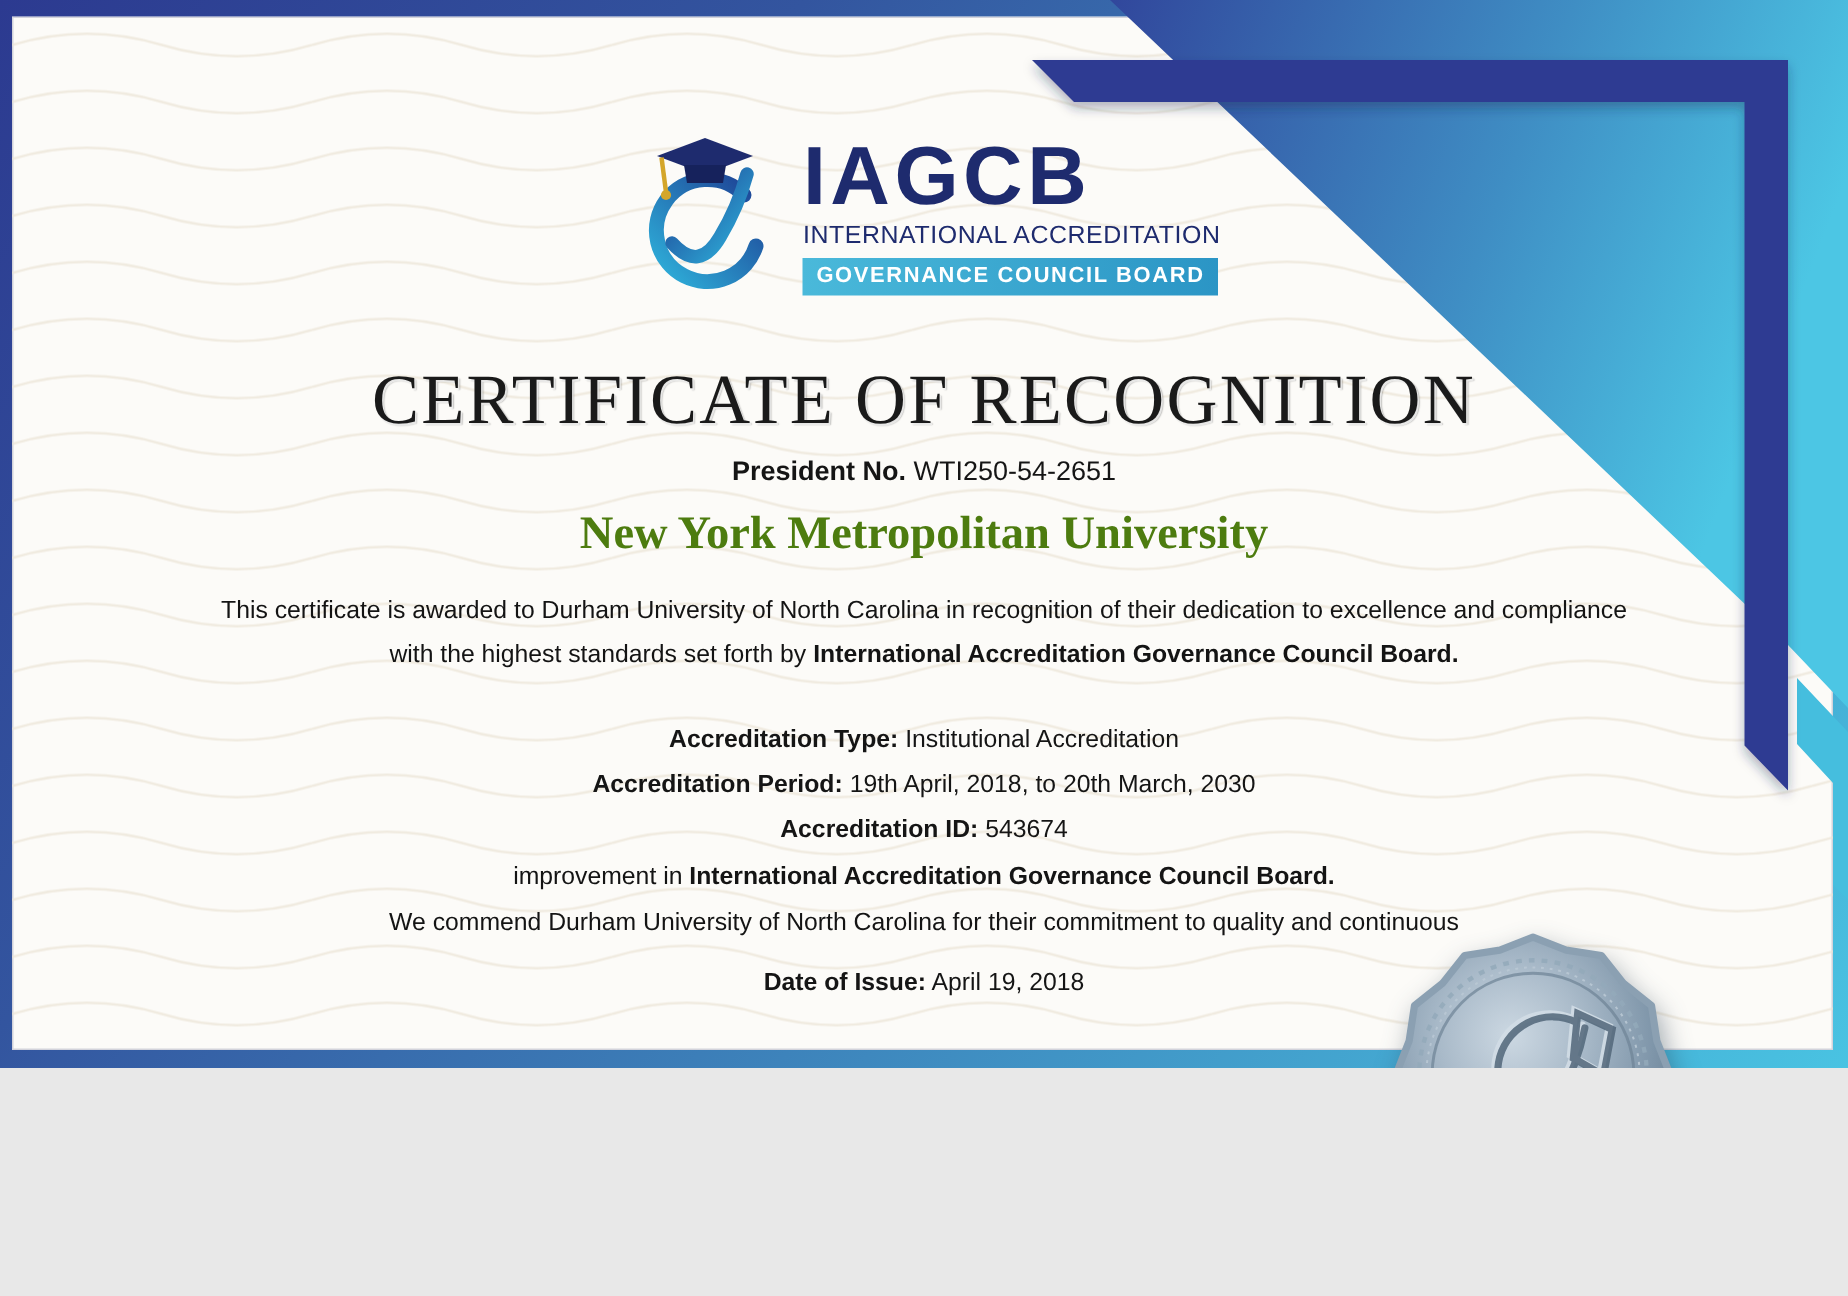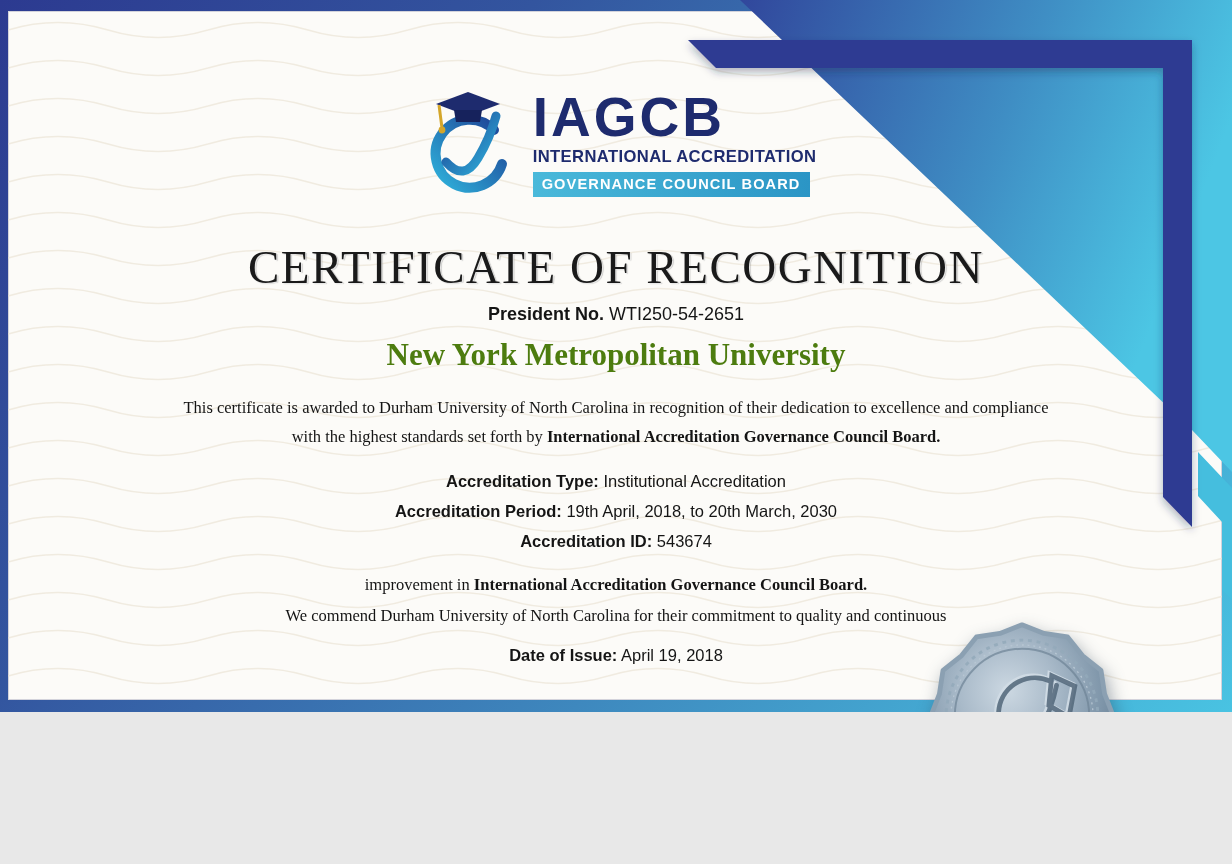--- a/index.html
+++ b/index.html
@@ -16,36 +16,36 @@
   .corners{position:absolute;inset:0;pointer-events:none;}
   
   .content{position:absolute;inset:0;color:#151515;}
   .centered{position:absolute;left:0;width:100%;text-align:center;}
 
   
   .logo-row{position:absolute;top:86px;left:0;width:100%;display:flex;
             justify-content:center;align-items:center;gap:13px;}
   .logo-text{display:flex;flex-direction:column;align-items:flex-start;}
   .logo-acronym{font-size:55px;line-height:50px;font-weight:700;color:#1e2b6e;letter-spacing:3px;}
-  .logo-sub1{font-size:16.6px;font-weight:700;color:#1e2b6e;letter-spacing:.4px;margin-top:5px;}
+  .logo-sub1{font-size:16.6px;font-weight:400;color:#1e2b6e;letter-spacing:.4px;margin-top:5px;}
   .logo-bar{margin-top:5px;background:linear-gradient(90deg,#4ab9da 0%,#2b95c5 100%);
             color:#fff;font-weight:700;font-size:14.6px;letter-spacing:1.1px;
             padding:4px 9px 5px 9px;}
 
   .cert-title{top:240px;font-family:"Liberation Serif","DejaVu Serif",serif;
               font-size:47px;letter-spacing:1.5px;color:#1a1a1a;
               text-shadow:1px 1px 0 rgba(255,255,255,.65),1.4px 1.4px 1px rgba(0,0,0,.28);}
   .doc-line{top:304px;font-size:18px;}
   .doc-line .lbl{font-weight:700;}
   .recipient{top:337px;font-family:"Liberation Serif","DejaVu Serif",serif;
              font-size:31px;font-weight:700;color:#4d7c0f;}
-  .body-text{font-size:16.5px;line-height:29px;color:#141414;font-family:Liberation Serif, serif;}
+  .body-text{font-size:16.5px;line-height:29px;color:#141414;}
   .intro{top:393px;}
   .b{font-weight:700;}
-  .details{top:466px;line-height:30px;font-size:16.5px;}
+  .details{top:478px;line-height:30px;font-size:16.5px;}
   .details .lbl{font-weight:700;}
   .commend{top:569px;line-height:31px;}
   .issue{top:646px;font-size:16.5px;}
   .issue .lbl{font-weight:700;}
 
   
   .sig{position:absolute;left:62px;top:666px;width:252px;text-align:center;}
   .sig-script{display:block;margin:0 auto;}
   .sig-line{width:206px;margin:0 auto;border-top:2px solid #2a2a2a;}
   .sig-name{margin-top:9px;font-family:"Liberation Serif","DejaVu Serif",serif;

